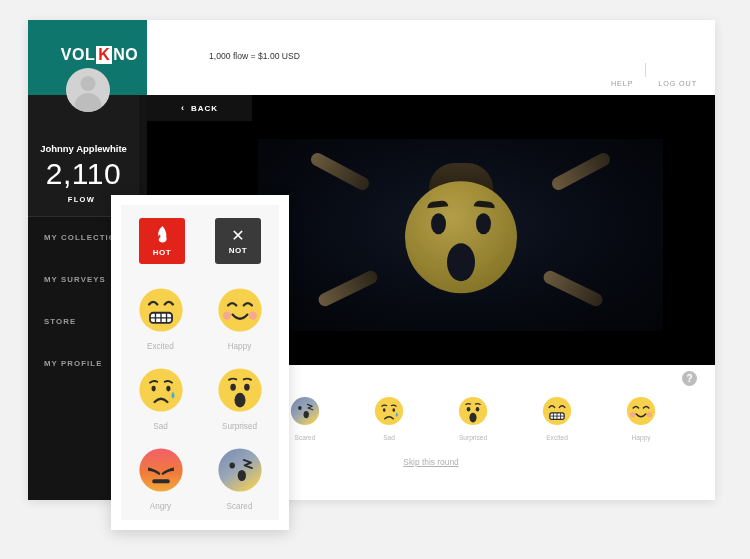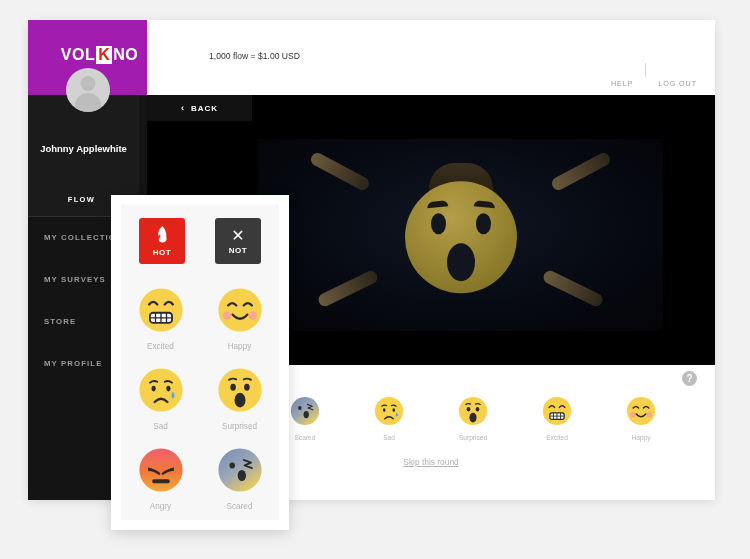--- a/index.html
+++ b/index.html
@@ -22,21 +22,21 @@
 
   
   .sidebar {
     position: absolute; left: 0; top: 0;
     width: 119px; height: 480px;
     background: #141414;
   }
   .brand {
     position: relative;
     width: 143px; height: 75px;
-    background: #a21caf;
+    background: #0f766e;
   }
   .brand-logo {
     position: absolute; left: 0; right: 0; top: 26px;
     text-align: center;
     color: #ffffff;
     font-size: 16px; font-weight: bold;
     letter-spacing: 0.5px;
     line-height: 1;
   }
   .brand-logo .boxed {
@@ -268,20 +268,21 @@
 
   <div class="app-card">
 
     <div class="sidebar">
       <div class="brand">
         <div class="brand-logo"><span>VOL</span><span class="boxed">K</span><span>NO</span></div>
       </div>
       <div class="avatar"></div>
       <div class="profile-block">
         <div class="user-name">Johnny Applewhite</div>
+        <div class="flow-amount">2,110</div>
         <div class="flow-label">FLOW</div>
       </div>
       <div class="nav">
         <div class="nav-item">MY COLLECTION</div>
         <div class="nav-item">MY SURVEYS</div>
         <div class="nav-item">STORE</div>
         <div class="nav-item">MY PROFILE</div>
       </div>
     </div>
 

